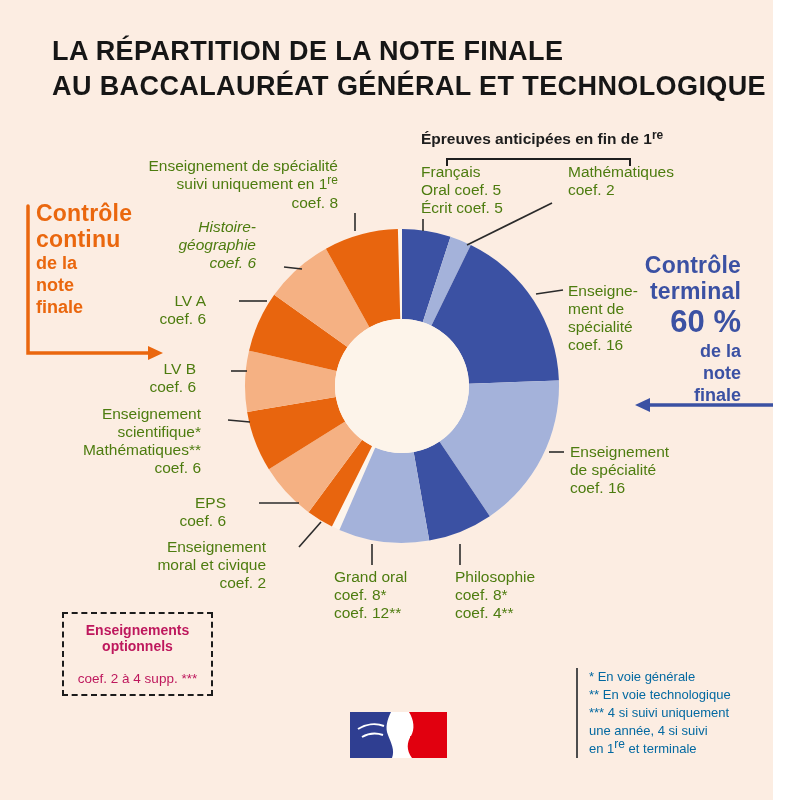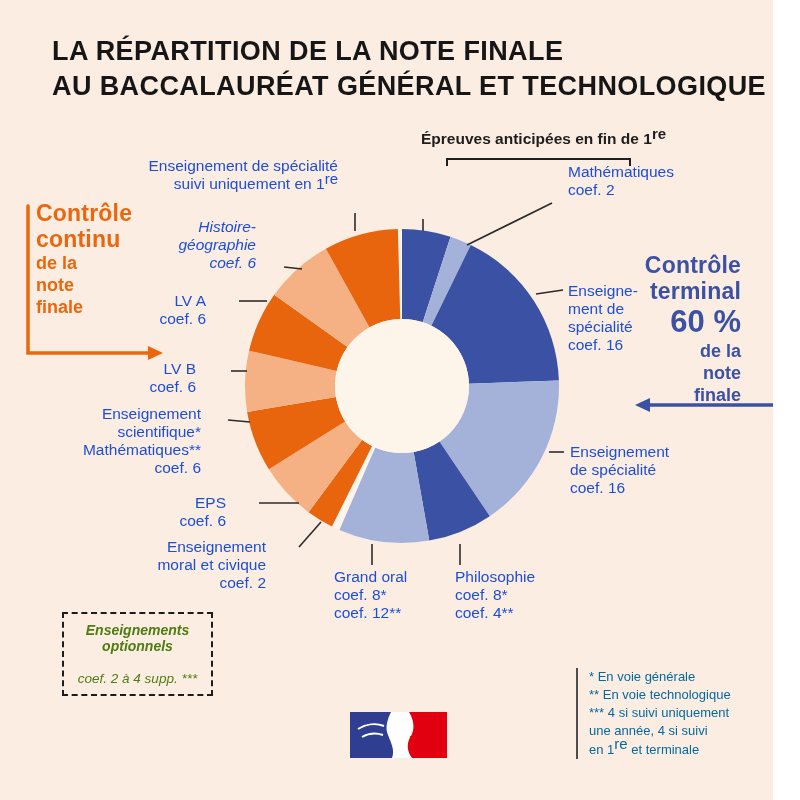--- a/index.html
+++ b/index.html
@@ -1,30 +1,30 @@
 <!DOCTYPE html>
 <html><head>
 <meta charset="utf-8">
 <style>
   html,body{margin:0;padding:0;}
   body{width:800px;height:800px;font-family:"Liberation Sans","DejaVu Sans",sans-serif;}
   #page{position:relative;width:773px;height:800px;background:#fcede2;overflow:hidden;}
   #overlay{position:absolute;left:0;top:0;width:800px;height:800px;}
   .title{position:absolute;left:52px;top:34px;font-size:27px;line-height:35px;font-weight:800;color:#161616;letter-spacing:.4px;white-space:nowrap;}
-  .lbl{position:absolute;font-size:15.5px;line-height:18px;color:#1d4ed8;white-space:nowrap;}
+  .lbl{position:absolute;font-size:15.5px;line-height:18px;color:#4d7c0f;white-space:nowrap;}
   .lbl.right{text-align:right;}
   .lbl.bold{font-weight:700;color:#1d1d1d;}
-  .sup{font-size:15px;position:relative;top:-5px;}
+  .sup{font-size:12px;position:relative;top:-5px;}
   .side-head{position:absolute;white-space:nowrap;}
   .side-head.orange{color:#ea670e;}
   .side-head.blue{color:#3b51a3;text-align:right;}
   .h-line{font-size:23px;line-height:26px;font-weight:800;letter-spacing:.2px;}
   .h-pct{font-size:31px;line-height:36px;font-weight:800;}
   .h-sub{font-size:18px;line-height:22px;font-weight:700;}
-  .opt-box{position:absolute;left:62px;top:612px;width:143px;border:2px dashed #1c1c1c;text-align:center;padding:8px 2px 7px;color:#4d7c0f;font-style:italic;}
+  .opt-box{position:absolute;left:62px;top:612px;width:143px;border:2px dashed #1c1c1c;text-align:center;padding:8px 2px 7px;color:#be185d;}
   .opt-box .b{font-weight:700;font-size:14px;line-height:16px;}
   .opt-box .r{font-size:13.5px;line-height:17px;margin-top:16px;}
   .footnotes{position:absolute;left:576px;top:668px;border-left:2px solid #4d4d4d;padding-left:11px;font-size:13px;line-height:18px;color:#0369a1;white-space:nowrap;}
   .footer-caption{position:absolute;left:0;top:761px;width:800px;text-align:center;font-size:13.5px;color:#5c554e;letter-spacing:.3px;}
   #logo{position:absolute;left:350px;top:712px;}
 </style>
 </head>
 <body>
 
 <div id="page">
@@ -75,29 +75,35 @@
 
   <div class="title">
     <div>LA RÉPARTITION DE LA NOTE FINALE</div>
     <div>AU BACCALAURÉAT GÉNÉRAL ET TECHNOLOGIQUE</div>
   </div>
 
   <div class="lbl bold" style="left:421px;top:130px;">
     <span>Épreuves anticipées en fin de 1</span><span class="sup">re</span>
   </div>
 
+  <div class="lbl" style="left:421px;top:163px;">
+    <div>Français</div>
+    <div>Oral coef. 5</div>
+    <div>Écrit coef. 5</div>
+  </div>
 
   <div class="lbl" style="left:568px;top:163px;">
     <div>Mathématiques</div>
     <div>coef. 2</div>
   </div>
 
   <div class="lbl right" style="right:435px;top:157px;">
     <div>Enseignement de spécialité</div>
     <div><span>suivi uniquement en 1</span><span class="sup">re</span></div>
+    <div>coef. 8</div>
   </div>
 
   <div class="lbl right" style="right:517px;top:218px;font-style:italic;">
     <div>Histoire-</div>
     <div>géographie</div>
     <div>coef. 6</div>
   </div>
 
   <div class="lbl right" style="right:567px;top:292px;">
     <div>LV A</div>

